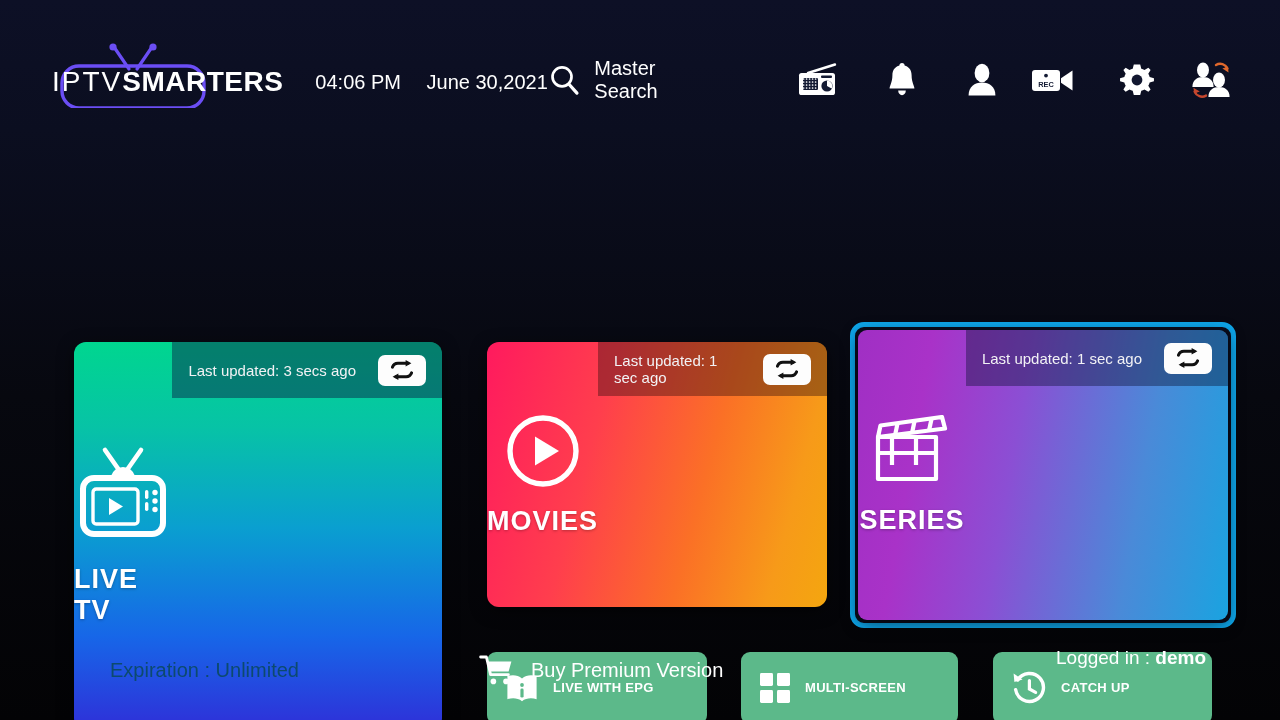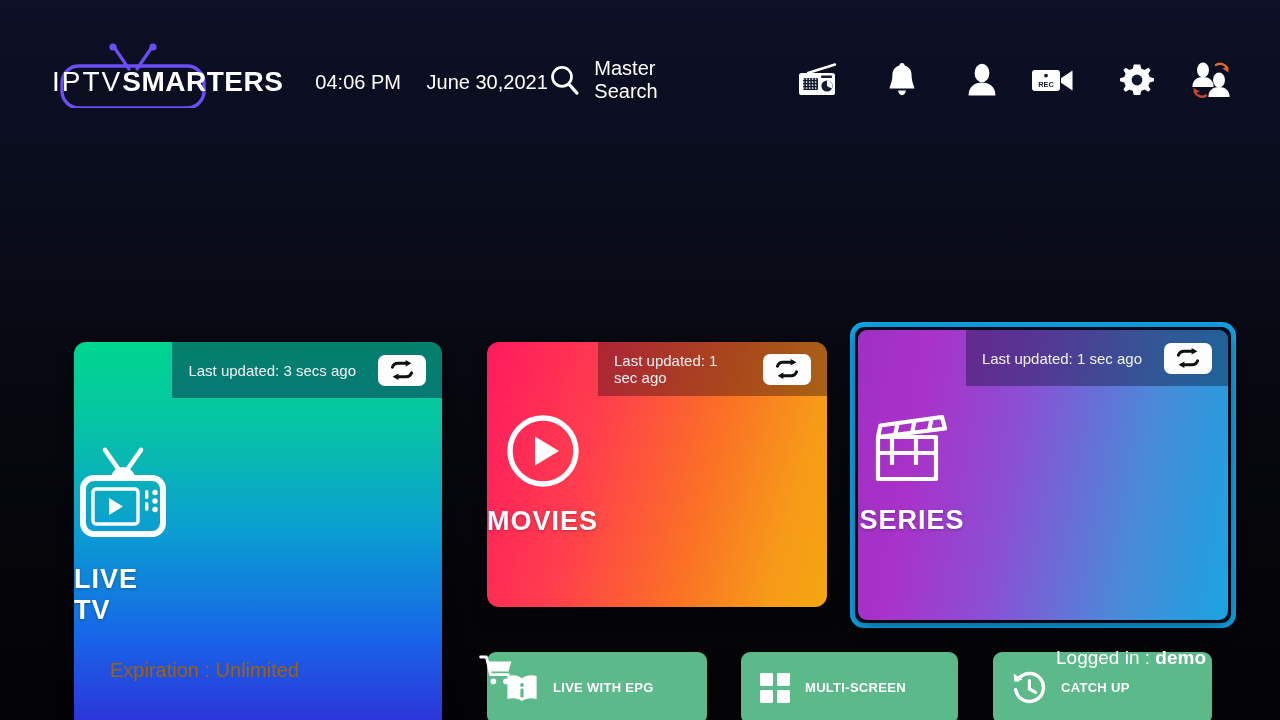--- a/index.html
+++ b/index.html
@@ -196,21 +196,21 @@
   
   .statusbar {
     position: absolute;
     left: 0; bottom: 0;
     width: 100%;
     height: 100px;
     padding: 0 74px 0 110px;
     display: flex;
     align-items: center;
   }
-  .status-exp { font-size: 20px; color: #a16207; }
+  .status-exp { font-size: 20px; color: #0c4a6e; }
   .status-buy {
     margin-left: 180px;
     display: flex;
     align-items: center;
     gap: 16px;
     cursor: pointer;
   }
   .status-buy .label { font-size: 20px; }
   .status-login {
     margin-left: auto;
@@ -452,18 +452,19 @@
 <div class="statusbar">
   <span class="status-exp">Expiration : Unlimited</span>
 
   <div class="status-buy">
     <svg width="36" height="32" viewBox="0 0 36 32">
       <path d="M1.6 3 L7.4 3 L11.6 20.6 L29.4 20.6" fill="none" stroke="#fff" stroke-width="2.8" stroke-linecap="round" stroke-linejoin="round"></path>
       <path d="M9 7.4 L32.4 7.4 L29.6 17.4 L11.4 17.4 Z" fill="#fff"></path>
       <circle cx="14.4" cy="27.4" r="2.8" fill="#fff"></circle>
       <circle cx="27" cy="27.4" r="2.8" fill="#fff"></circle>
     </svg>
+    <span class="label">Buy Premium Version</span>
   </div>
 
   <div class="status-login">
     <span>Logged in : </span><span class="user">demo</span>
   </div>
 </div>
 
 </body></html>

